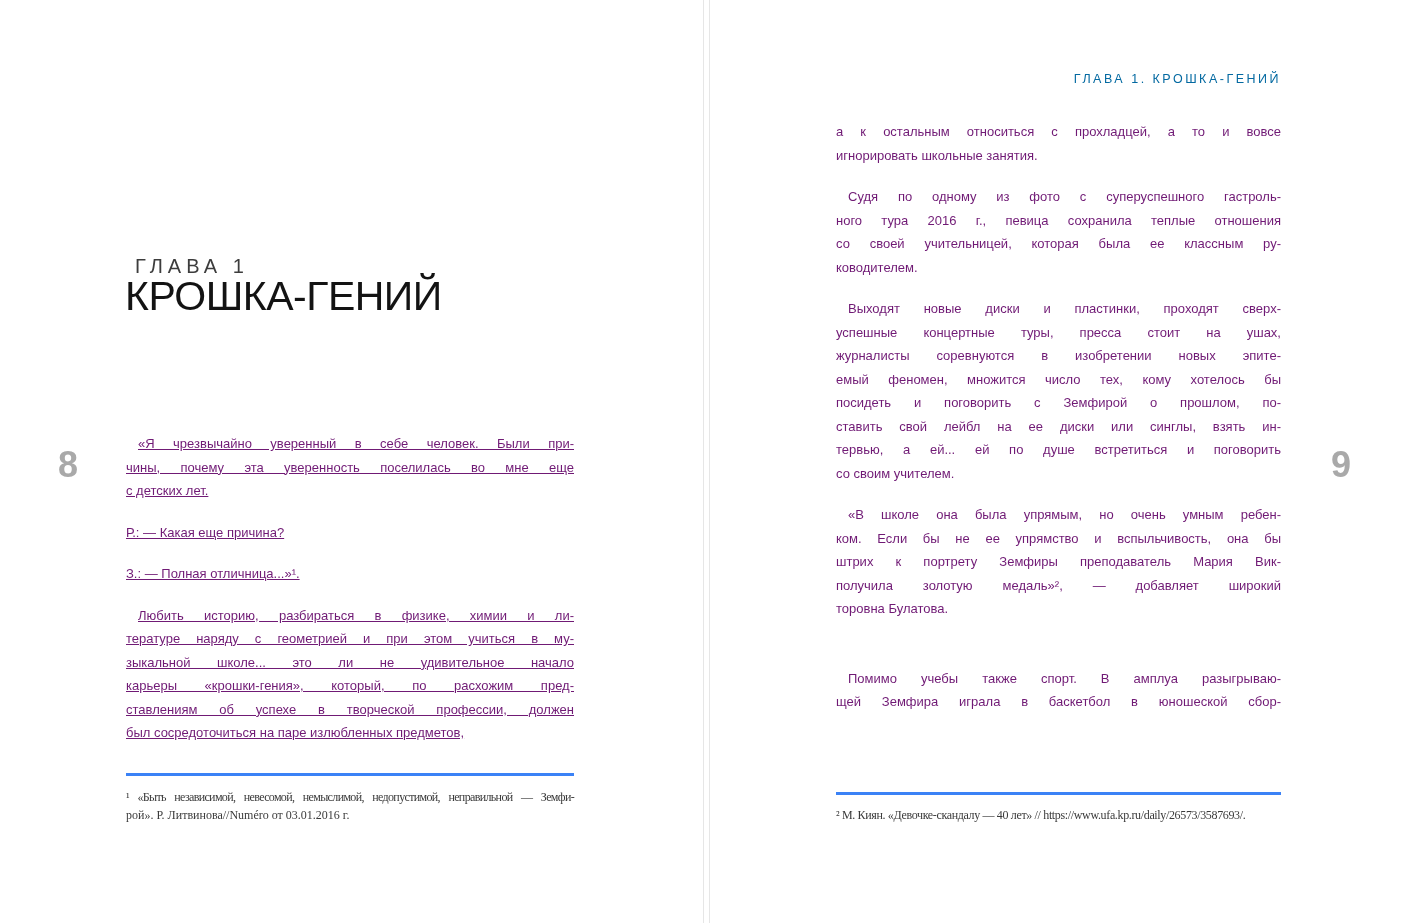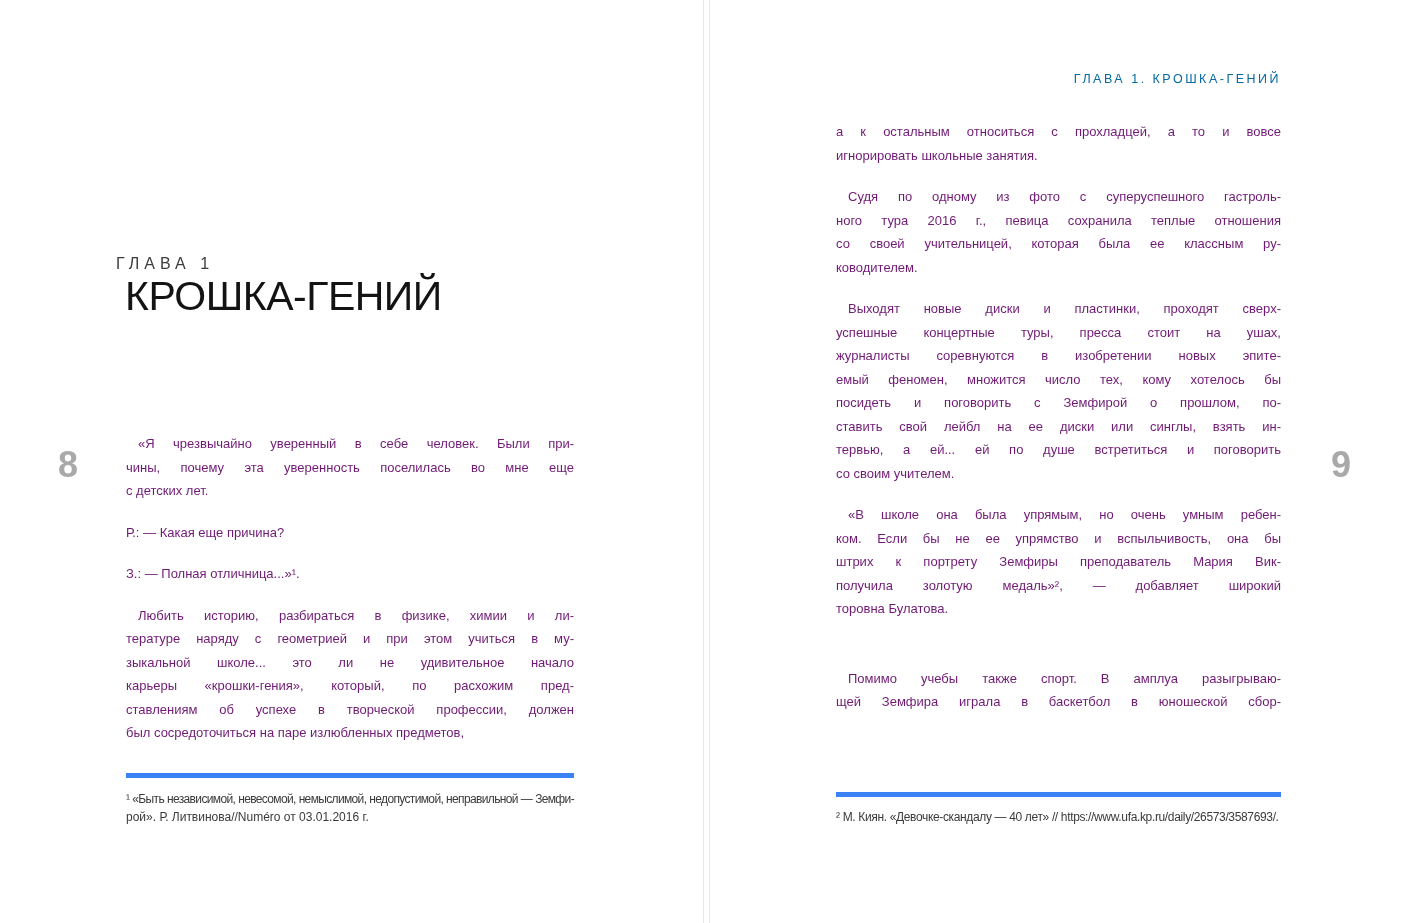--- a/index.html
+++ b/index.html
@@ -17,47 +17,47 @@
   .abs { position:absolute; }
 
   .pagenum {
     font-size:36px; font-weight:700; color:#a9a9a9; line-height:1;
     letter-spacing:0;
   }
   #pagenum-left  { left:58px;  top:447px; }
   #pagenum-right { left:1331px; top:447px; }
 
   #chapter-label {
-    left:116px; top:254px;
-    font-size:16px; letter-spacing:5px; color:#3d3d3d; line-height:1.2;
+    left:135px; top:254px;
+    font-size:20px; letter-spacing:5px; color:#3d3d3d; line-height:1.2;
     white-space:nowrap;
   }
   #chapter-title {
     left:125px; top:274px;
     font-size:41px; font-weight:400; letter-spacing:-0.5px; color:#131313;
     line-height:1.1; white-space:nowrap;
   }
   #running-header {
     left:836px; top:72px; width:445px;
     text-align:right; font-size:12.5px; letter-spacing:2.5px; color:#0369a1;
     white-space:nowrap;
   }
 
   .body-col { font-size:13px; line-height:23.5px; color:#701a75; }
-  #body-left  { left:126px; top:432px; width:448px; }
+  #body-left  { left:126px; top:432px; width:448px;text-decoration:underline; }
   #body-right { left:836px; top:120px; width:445px; }
 
   .para + .para { margin-top:18px; }
   .para.gap-large { margin-top:46px; }
   .para.indent .tline:first-child { text-indent:12px; }
 
   .tline { text-align:justify; text-align-last:justify; -moz-text-align-last:justify; }
   .tline.last { text-align-last:left; -moz-text-align-last:left; }
 
-  .footnote { border-top:5px solid #3b82f6; }
+  .footnote { border-top:3px solid #3b82f6;font-family:Liberation Serif, serif; }
   #footnote-left  { left:126px; top:773px; width:448px; padding-top:12px; }
   #footnote-right { left:836px; top:792px; width:445px; padding-top:11px; }
   .fline { font-size:12px; line-height:18px; color:#3a3a3a;
            text-align:justify; text-align-last:justify; -moz-text-align-last:justify; }
   .fline.last { text-align-last:left; -moz-text-align-last:left; }
 </style>
 </head>
 <body>
 
 <div class="page-surface" id="page-left-surface"></div>

